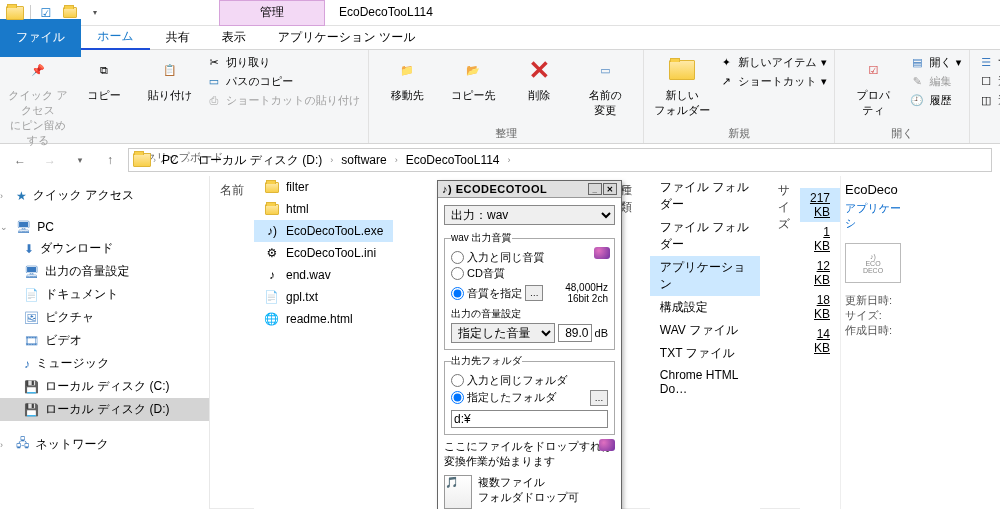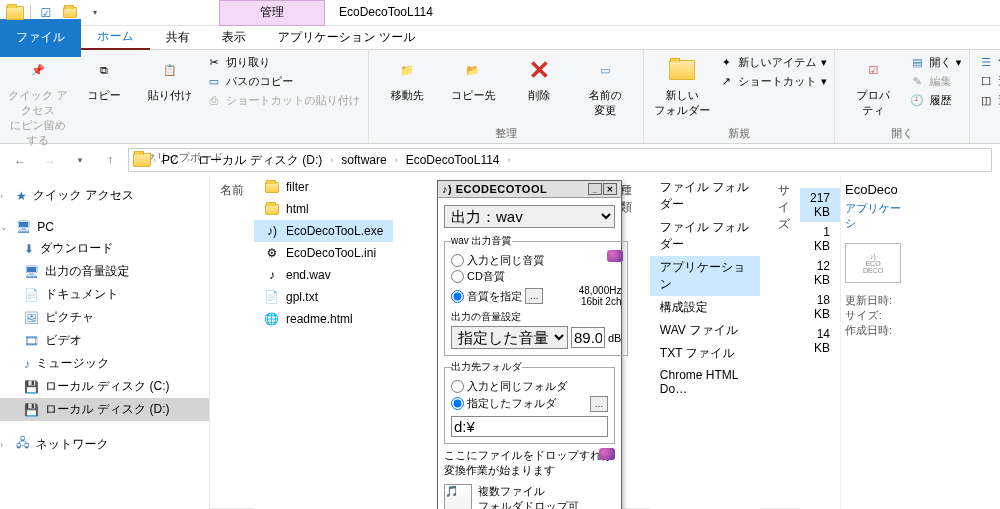--- a/index.html
+++ b/index.html
@@ -14,21 +14,21 @@
 .folder-icon { width: 18px; height: 14px; background: linear-gradient(#ffe9a6,#f8cf4a); border: 1px solid #e0b637; border-radius: 1px; position: relative; }
 .folder-icon::before { content: ""; position: absolute; top: -3px; left: 0; width: 8px; height: 3px; background: #f8cf4a; border: 1px solid #e0b637; border-bottom: none; }
 .tabstrip { display: flex; align-items: stretch; height: 26px; margin-left: 110px; }
 .ctx-tab { background: #f3d9f5; border: 1px solid #d6a2da; padding: 3px 40px 0; font-size: 12px; }
 .ctx-title { padding: 5px 14px 0; font-size: 12px; }
 
 
 .ribtabs { display: flex; align-items: center; height: 24px; border-bottom: 1px solid #d6d6d6; }
 .filetab { background: #1979ca; color: #fff; padding: 4px 16px; height: 38px; display: flex; align-items: center; }
 .rtab { padding: 4px 16px; height: 24px; display: flex; align-items: center; cursor: pointer; }
-.rtab.active { border-bottom: 2px solid #7f1d1d; color: #1979ca; }
+.rtab.active { border-bottom: 2px solid #1d4ed8; color: #1979ca; }
 .ctx-inner { margin-left: 6px; padding: 4px 10px; }
 
 
 .ribbon { display: flex; height: 94px; background: #f5f6f7; border-bottom: 1px solid #d5d5d5; }
 .group { border-right: 1px solid #e1e1e1; padding: 4px 8px 2px; display: flex; flex-direction: column; justify-content: space-between; }
 .group-body { display: flex; align-items: flex-start; gap: 6px; }
 .group-label { text-align: center; font-size: 11px; color: #666; padding-top: 2px; }
 .bigbtn { display: flex; flex-direction: column; align-items: center; width: 60px; gap: 2px; font-size: 11px; text-align: center; cursor: pointer; }
 .bigbtn .ic { width: 32px; height: 32px; display: flex; align-items: center; justify-content: center; }
 .smallcol { display: flex; flex-direction: column; gap: 3px; }
@@ -58,30 +58,30 @@
 .listpane { flex: 1; display: flex; }
 .col { display: flex; flex-direction: row; }
 .col-hdr { padding: 6px 10px; font-size: 12px; color: #444; border-bottom: 1px solid #eaeaea; }
 .row { display: flex; align-items: center; padding: 3px 10px; gap: 6px; font-size: 12px; cursor: pointer; }
 .row.sel { background: #cce8ff; }
 .ficon { width: 16px; height: 16px; display: flex; align-items: center; justify-content: center; }
 
 .col-name { width: 200px; }
 .col-kind { width: 150px; }
 .col-size { width: 80px; text-align: right; }
-.col-size .row { justify-content: flex-end; }
+.col-size .row { justify-content: flex-end; text-decoration: underline; }
 
 
 .appwin { position: absolute; left: 437px; top: 180px; width: 185px; background: #fff; border: 1px solid #666; box-shadow: 2px 2px 4px rgba(0,0,0,0.25); }
 .apptitle { display: flex; align-items: center; background: #e0e0e0; border-bottom: 1px solid #999; padding: 2px 4px; font-size: 11px; font-weight: bold; letter-spacing: 0.5px; }
 .apptitle .winbtns { margin-left: auto; display: flex; gap: 1px; }
 .winbtn { width: 14px; height: 12px; border: 1px solid #666; background: #d8d8d8; font-size: 8px; display: flex; align-items: center; justify-content: center; }
 .appbody { padding: 4px 6px; font-size: 11px; }
 .outsel { display: flex; gap: 4px; margin: 3px 0 6px; }
-.outsel select, .appbody select, .appbody input[type=text] { font-size: 15px; border: 1px solid #888; padding: 1px 2px; }
+.outsel select, .appbody select, .appbody input[type=text] { font-size: 12px; border: 1px solid #888; padding: 1px 2px; }
 .fieldset { border: 1px solid #aaa; margin: 4px 0; padding: 4px 6px 6px; position: relative; }
 .legend { font-size: 10px; }
 .radiorow { display: flex; align-items: center; gap: 3px; font-size: 11px; margin: 1px 0; }
 .radiorow input { margin: 0; }
 .hz { font-size: 10px; margin-left: auto; text-align: right; line-height: 1.1; }
 .btn3 { width: 18px; height: 16px; border: 1px solid #888; background: #eee; font-size: 9px; display: inline-flex; align-items: center; justify-content: center; }
 .volrow { display: flex; align-items: center; gap: 3px; margin-top: 2px; }
 .volrow select { flex: 1; }
 .volrow .num { width: 34px; text-align: right; }
 .pathrow input { width: 100%; margin-top: 3px; }

